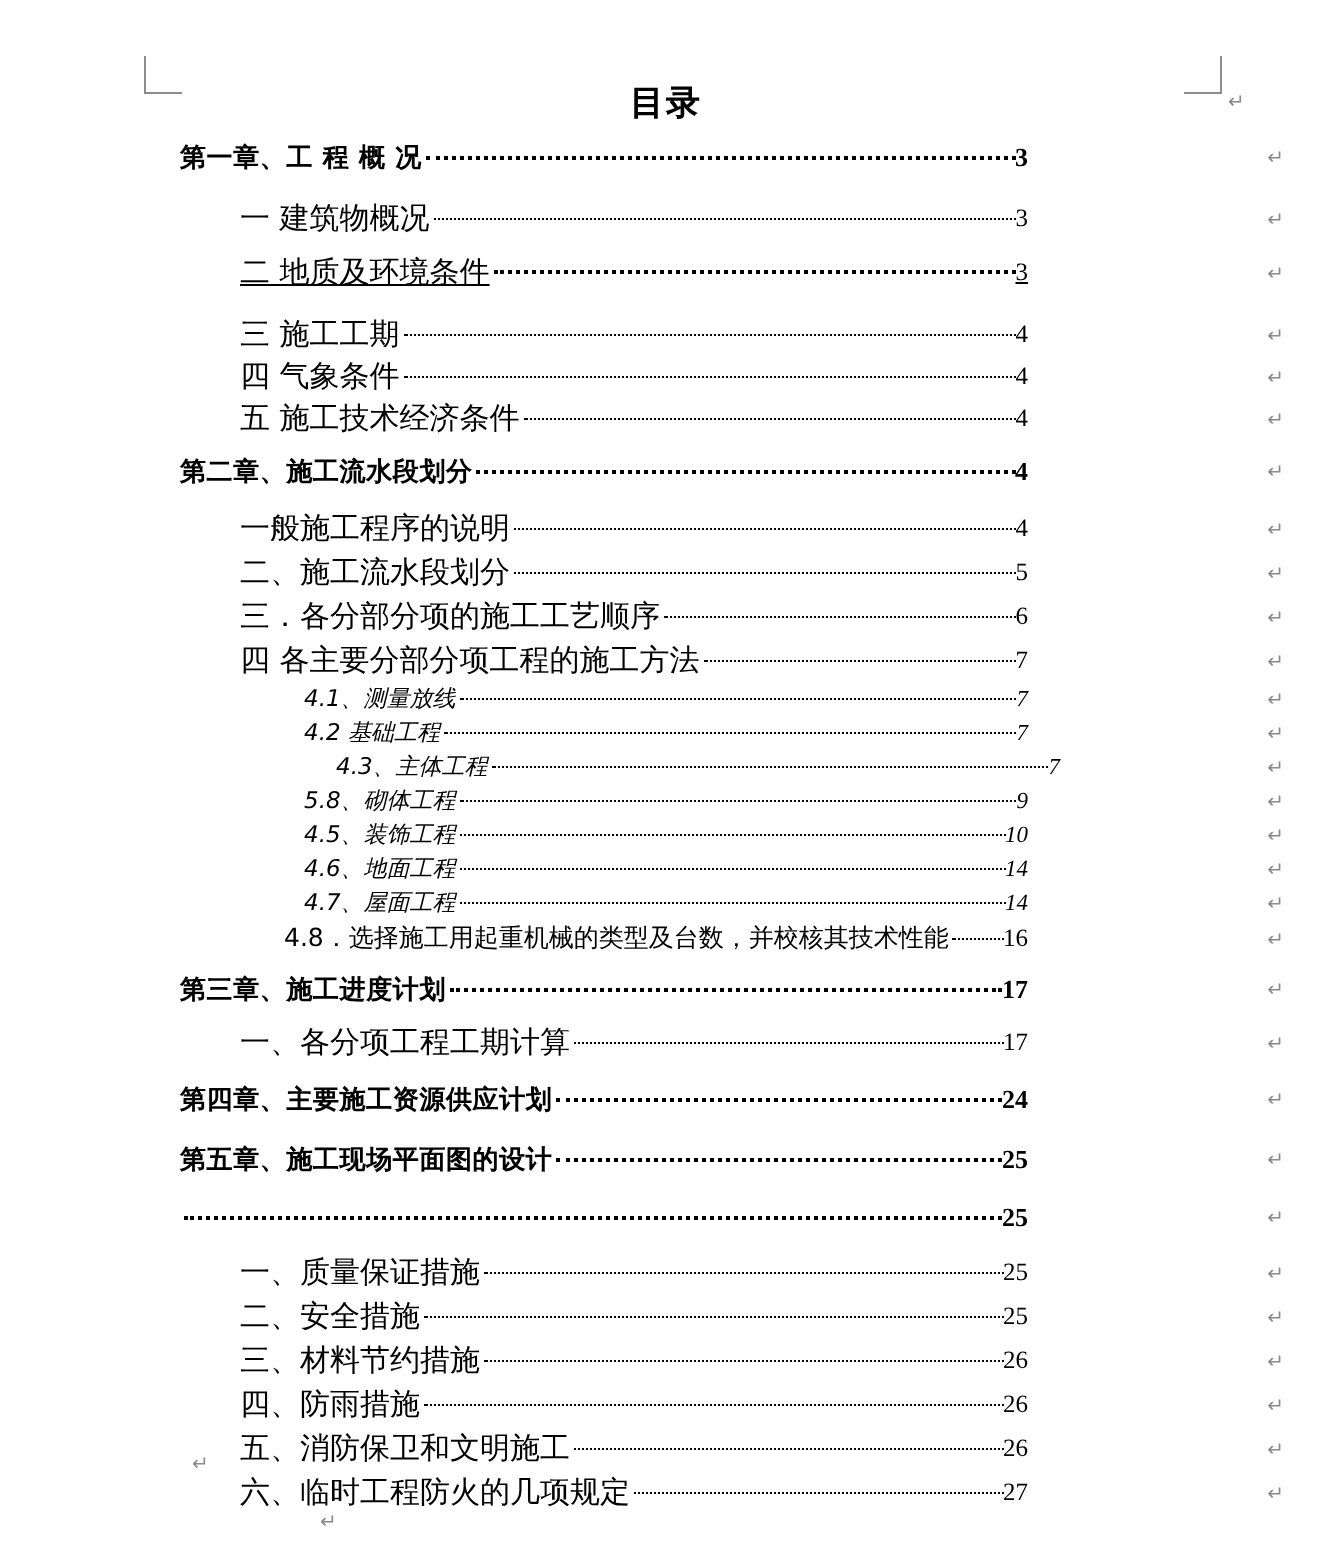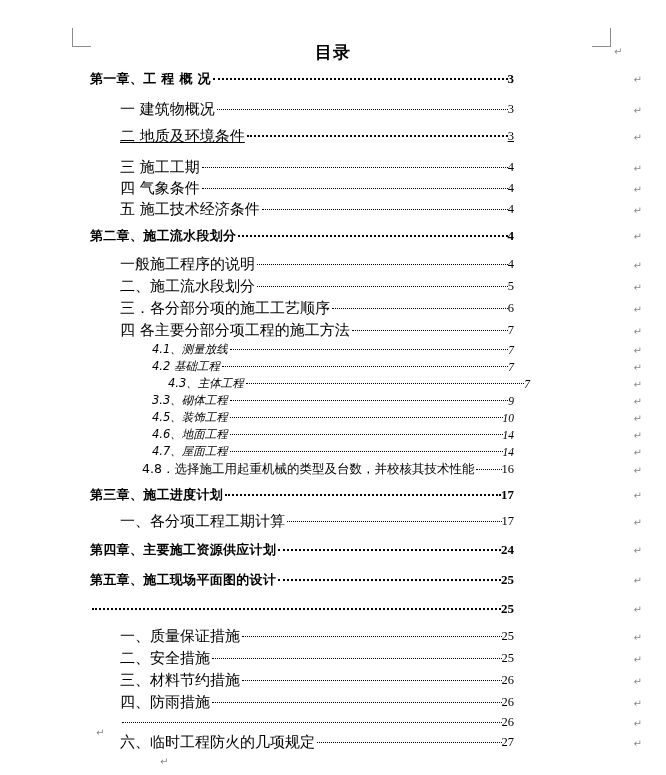--- a/index.html
+++ b/index.html
@@ -301,21 +301,21 @@
     <div class="toc-entry lvl-sub" style="margin-bottom: 2px; padding-left: 16px;">
       <div class="toc-row">
         <span class="toc-label">4.3、主体工程</span>
         <span class="toc-leader"></span>
         <span class="toc-page">7</span>
       </div>
       <span class="ret toc-ret">↵</span>
     </div>
     <div class="toc-entry lvl-sub" style="margin-bottom: 2px;">
       <div class="toc-row">
-        <span class="toc-label">3.3、砌体工程</span>
+        <span class="toc-label">5.8、砌体工程</span>
         <span class="toc-leader"></span>
         <span class="toc-page">9</span>
       </div>
       <span class="ret toc-ret">↵</span>
     </div>
     <div class="toc-entry lvl-sub" style="margin-bottom: 2px;">
       <div class="toc-row">
         <span class="toc-label">4.5、装饰工程</span>
         <span class="toc-leader"></span>
         <span class="toc-page">10</span>
@@ -412,20 +412,21 @@
     <div class="toc-entry lvl-section" style="margin-bottom: 3px;">
       <div class="toc-row">
         <span class="toc-label">四、防雨措施</span>
         <span class="toc-leader"></span>
         <span class="toc-page">26</span>
       </div>
       <span class="ret toc-ret">↵</span>
     </div>
     <div class="toc-entry lvl-section" style="margin-bottom: 3px;">
       <div class="toc-row">
+        <span class="toc-label">五、消防保卫和文明施工</span>
         <span class="toc-leader"></span>
         <span class="toc-page">26</span>
       </div>
       <span class="ret toc-ret">↵</span>
     </div>
     <div class="toc-entry lvl-section">
       <div class="toc-row">
         <span class="toc-label">六、临时工程防火的几项规定</span>
         <span class="toc-leader"></span>
         <span class="toc-page">27</span>

